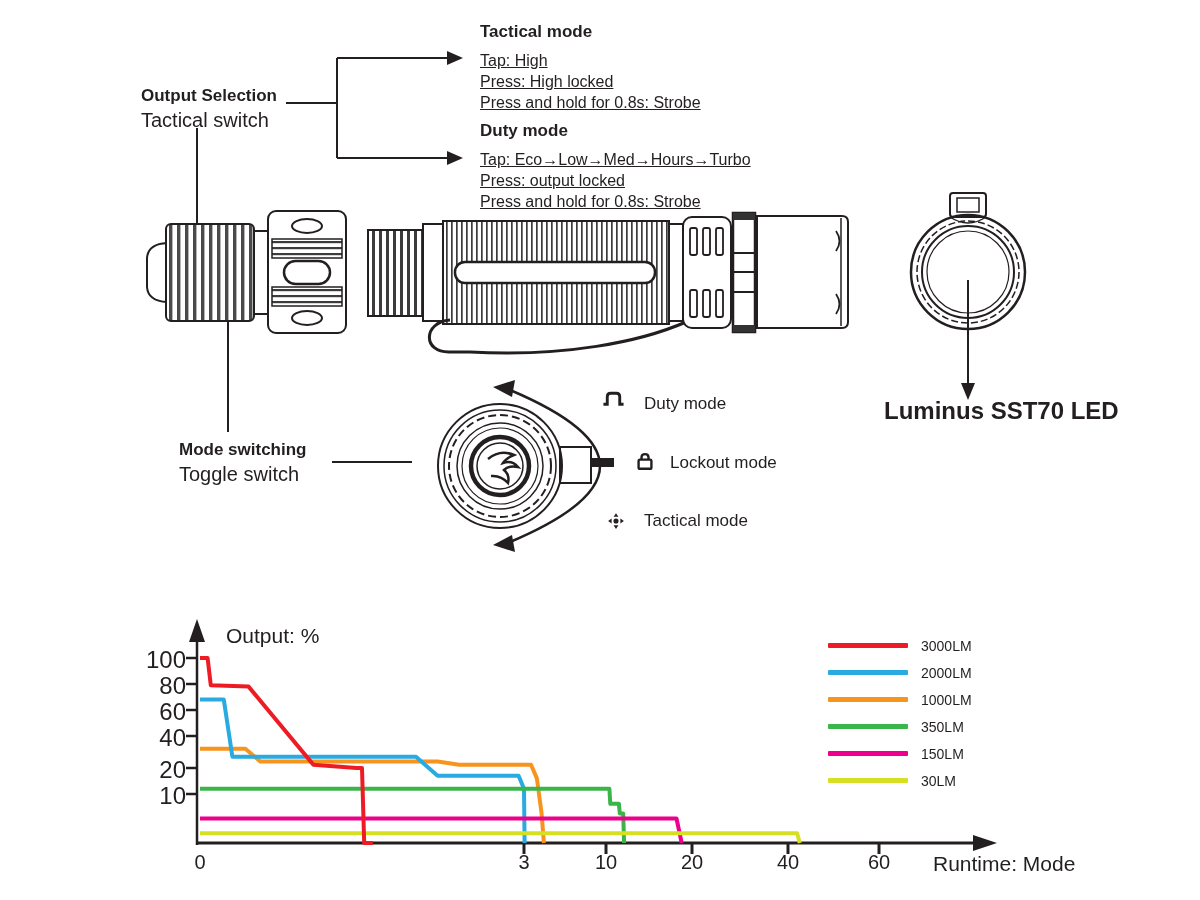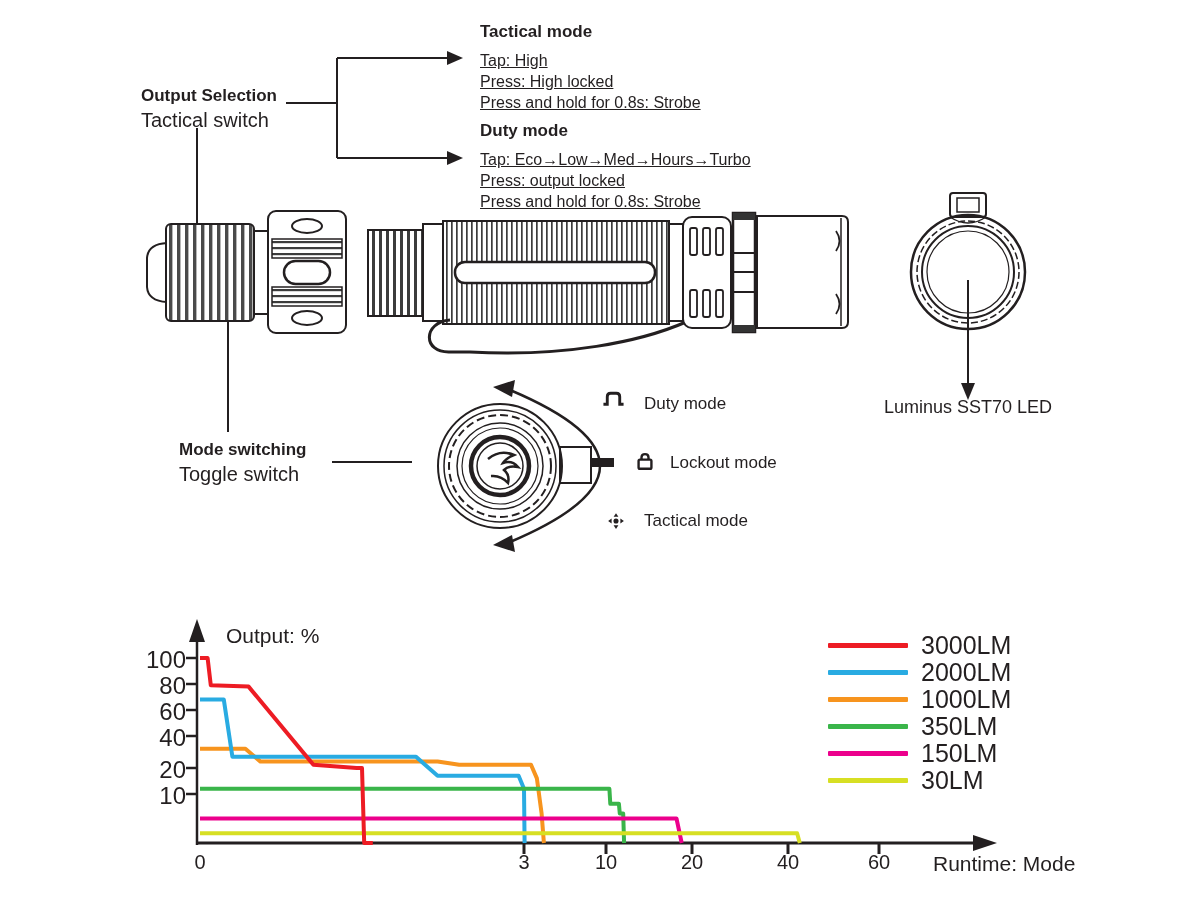--- a/index.html
+++ b/index.html
@@ -9,21 +9,21 @@
   svg{position:absolute;left:0;top:0;}
   .h{font-weight:bold;font-size:17px;margin:0 0 8px 0;line-height:20px;}
   .bl{font-size:16px;line-height:21px;text-decoration:underline;}
   .sub{font-size:20px;line-height:21px;}
   .modelabel{font-size:17px;line-height:20px;}
   .xtick{position:absolute;width:60px;text-align:center;font-size:20px;}
   .ytick{position:absolute;left:126px;width:60px;text-align:right;font-size:24px;}
   #legend{position:absolute;left:828px;top:632px;}
   .legend-row{display:flex;align-items:center;height:27px;gap:13px;}
   .legend-swatch{width:80px;height:5px;border-radius:1px;}
-  .legend-label{font-size:25px;}
+  .legend-label{font-size:14px;}
   .axislabel{font-size:21px;}
 </style>
 </head>
 <body>
 
 <div id="page">
 
   <svg id="art" width="1200" height="900" viewBox="0 0 1200 900">
     <defs>
       <pattern id="pKnurl" width="8" height="10" patternUnits="userSpaceOnUse">
@@ -168,21 +168,21 @@
     <div class="bl">Tap: Eco→Low→Med→Hours→Turbo</div>
     <div class="bl">Press: output locked</div>
     <div class="bl">Press and hold for 0.8s: Strobe</div>
   </div>
 
   <div class="abs" style="left:179px;top:440px;">
     <div class="h">Mode switching</div>
     <div class="sub" style="margin-top:-4px;">Toggle switch</div>
   </div>
 
-  <div class="abs" style="left:884px;top:397px;font-weight:normal;font-size:18px;">Luminus SST70 LED</div>
+  <div class="abs" style="left:884px;top:397px;font-weight:bold;font-size:24px;">Luminus SST70 LED</div>
 
   <div class="abs" style="left:602px;top:388px;">
     <svg width="23" height="23" viewBox="0 0 24 24" style="position:static;">
       <path d="M1.5 17 L5.5 17 L5.5 9 Q5.5 5.5 9 5.5 L15 5.5 Q18.5 5.5 18.5 9 L18.5 17 L22.5 17" fill="none" stroke="#231f20" stroke-width="3"></path>
     </svg>
   </div>
   <div class="abs modelabel" style="left:644px;top:394px;">Duty mode</div>
 
   <div class="abs" style="left:634px;top:450px;">
     <svg width="22" height="22" viewBox="0 0 24 24" style="position:static;">

